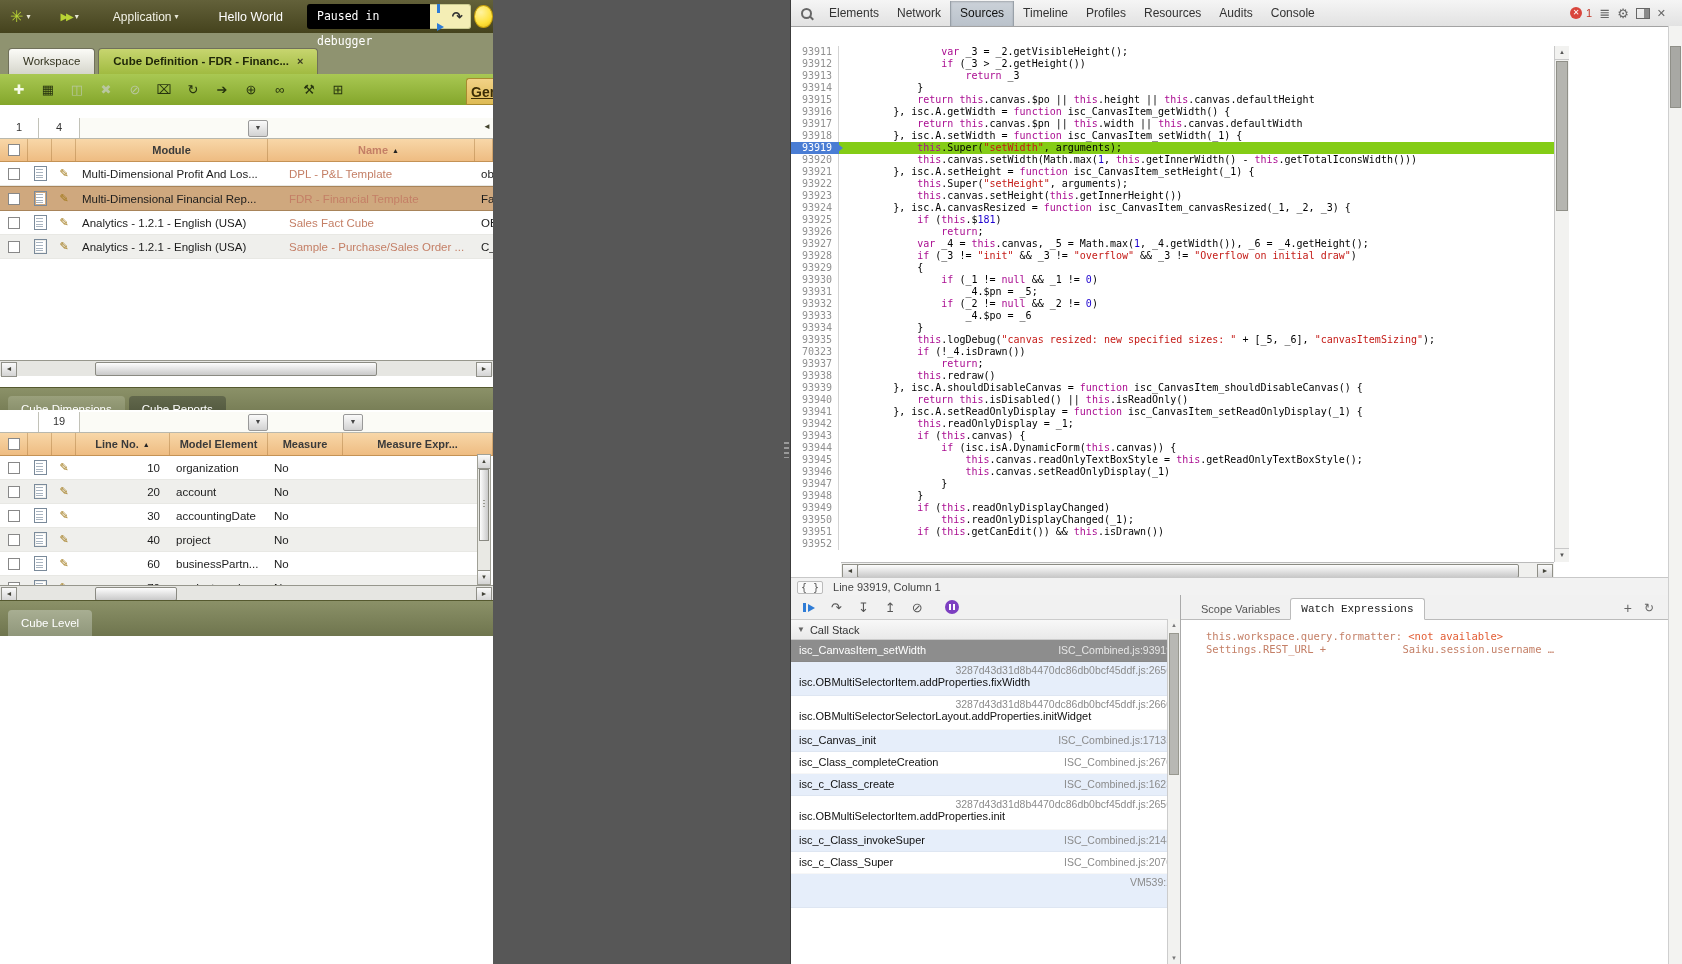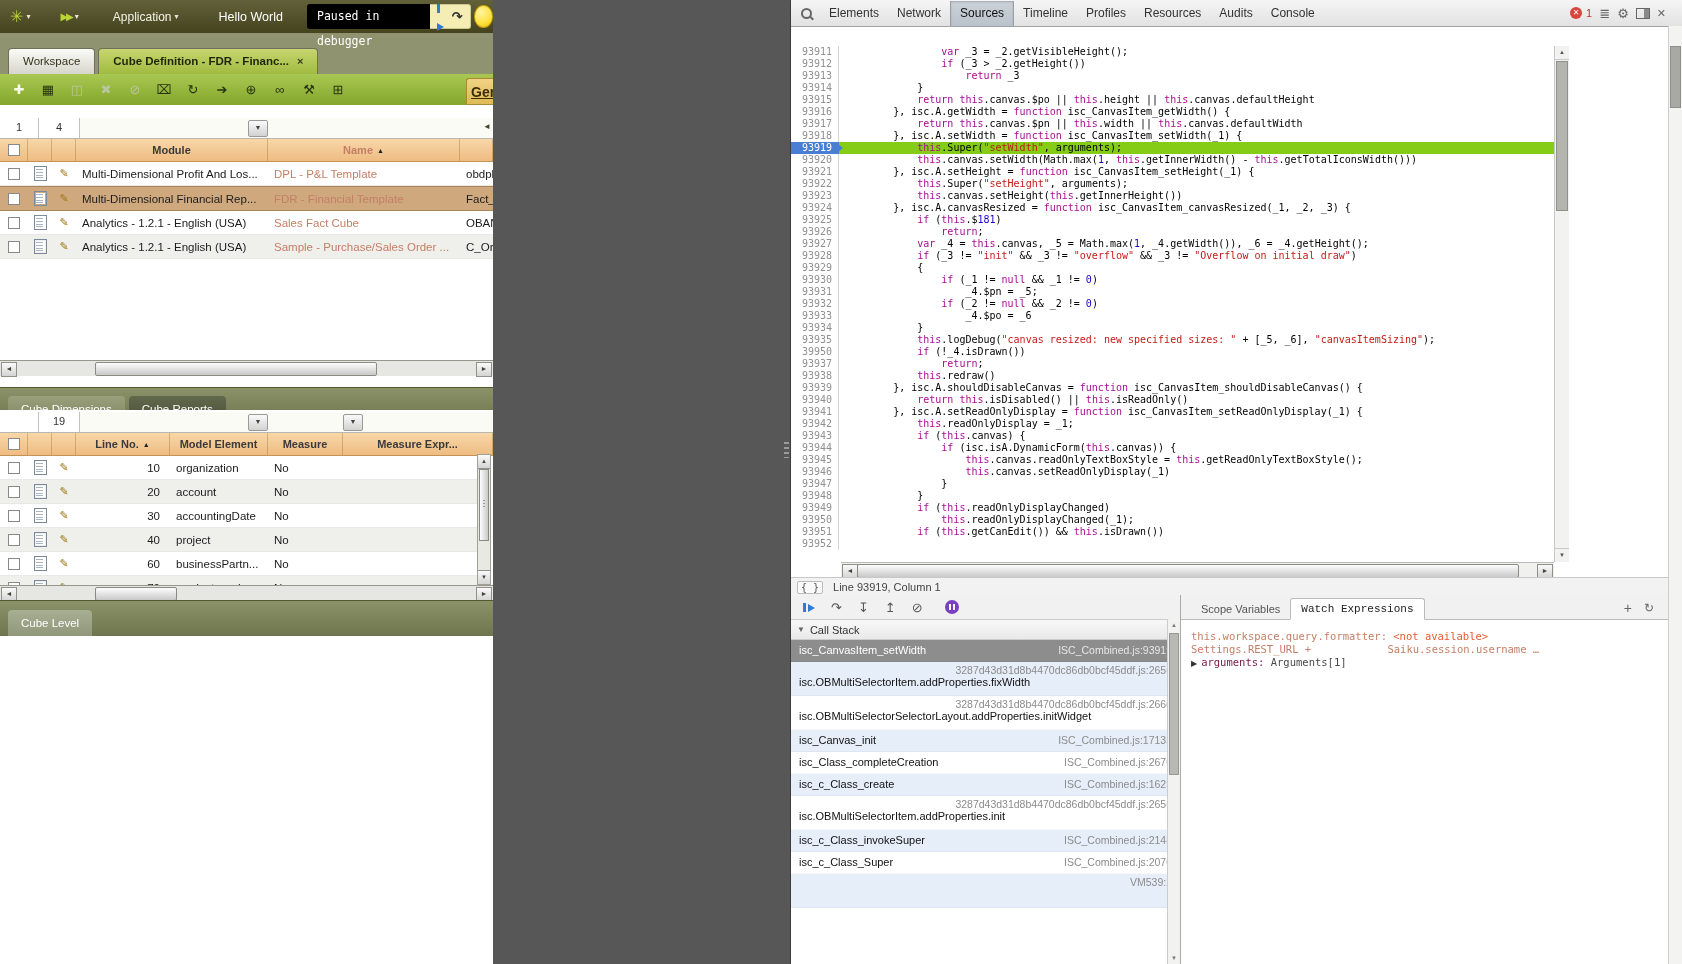--- a/index.html
+++ b/index.html
@@ -56,21 +56,21 @@
   .fcell{width:38px;border-right:1px solid #c2c2b8;font-size:11px;color:#333;
     text-align:center;line-height:19px;background:#fff;}
   .fcell.c2{width:40px;}
   .dd-btn{position:absolute;top:2px;width:18px;height:15px;background:linear-gradient(#fafafa,#d2d2d2);
     border:1px solid #999;border-radius:2px;font-size:7px;color:#444;text-align:center;line-height:14px;}
   .mini-right{position:absolute;right:2px;top:4px;font-size:8px;color:#44442e;}
   .headrow{height:22px;background:linear-gradient(#f8d7a8,#eebc82);border-bottom:1px solid #c49255;
     display:flex;align-items:center;font-size:11px;font-weight:bold;color:#3a3a3a;}
   .hcell{border-right:1px solid rgba(150,100,40,.35);height:100%;display:flex;align-items:center;justify-content:center;box-sizing:border-box;}
   .w-cb{width:28px;}.w-ic{width:24px;}
-  .w-module{width:192px;}.w-name{width:192px;}.w-extra{flex:1;}
+  .w-module{width:192px;}.w-name{width:192px;margin-left:15px;}.w-extra{flex:1;}
   .w-lineno{width:94px;}.w-model{width:98px;}.w-measure{width:75px;}.w-expr{flex:1;}
   .sort-ic{font-size:7px;margin-left:4px;color:#222;}
   .cb{width:10px;height:10px;border:1px solid #888;background:#fff;display:inline-block;}
   .grow{height:23px;display:flex;align-items:center;font-size:11.5px;color:#1c1c1c;
     border-bottom:1px solid #e8e8e4;background:#fff;}
   .grow.alt{background:#efefec;}
   .grow.selected{background:#cfa87e;border-top:1px solid #a8845a;border-bottom:1px solid #a8845a;}
   .gcell{padding-left:6px;box-sizing:border-box;white-space:nowrap;overflow:hidden;height:100%;display:flex;align-items:center;}
   .gcell.center{justify-content:center;padding-left:0;}
   .gcell.right{justify-content:flex-end;padding-right:10px;}
@@ -586,21 +586,21 @@
           </div>
           <div class="crow">
             <span class="gut">93934</span>
             <span class="ctext">            }</span>
           </div>
           <div class="crow">
             <span class="gut">93935</span>
             <span class="ctext">            <span class="kw">this</span>.logDebug(<span class="str">"canvas resized: new specified sizes: "</span> + [_5, _6], <span class="str">"canvasItemSizing"</span>);</span>
           </div>
           <div class="crow">
-            <span class="gut">39950</span>
+            <span class="gut">70323</span>
             <span class="ctext">            <span class="kw">if</span> (!_4.isDrawn())</span>
           </div>
           <div class="crow">
             <span class="gut">93937</span>
             <span class="ctext">                <span class="kw">return</span>;</span>
           </div>
           <div class="crow">
             <span class="gut">93938</span>
             <span class="ctext">            <span class="kw">this</span>.redraw()</span>
           </div>
@@ -748,21 +748,20 @@
         <div class="sb-tab">Scope Variables</div>
         <div class="sb-tab active">Watch Expressions</div>
         <div class="sb-icons">
           <span class="sb-plus">+</span>
           <span class="sb-refresh">↻</span>
         </div>
       </div>
       <div id="watches">
           <div class="wline"><span class="w-name">this.workspace.query.formatter:</span><span class="w-na"> &lt;not available&gt;</span></div>
           <div class="wline"><span class="w-name">Settings.REST_URL +</span><span class="w-plain w-gap"> Saiku.session.username …</span></div>
-          <div class="wline"><span class="w-arrow">▶</span><span class="w-key">arguments:</span><span class="w-obj"> Arguments[1]</span></div>
         </div>
     </div>
 
     <div class="win-scroll">
       <div class="win-thumb"></div>
     </div>
   </div>
 </div>
 
 </body></html>

